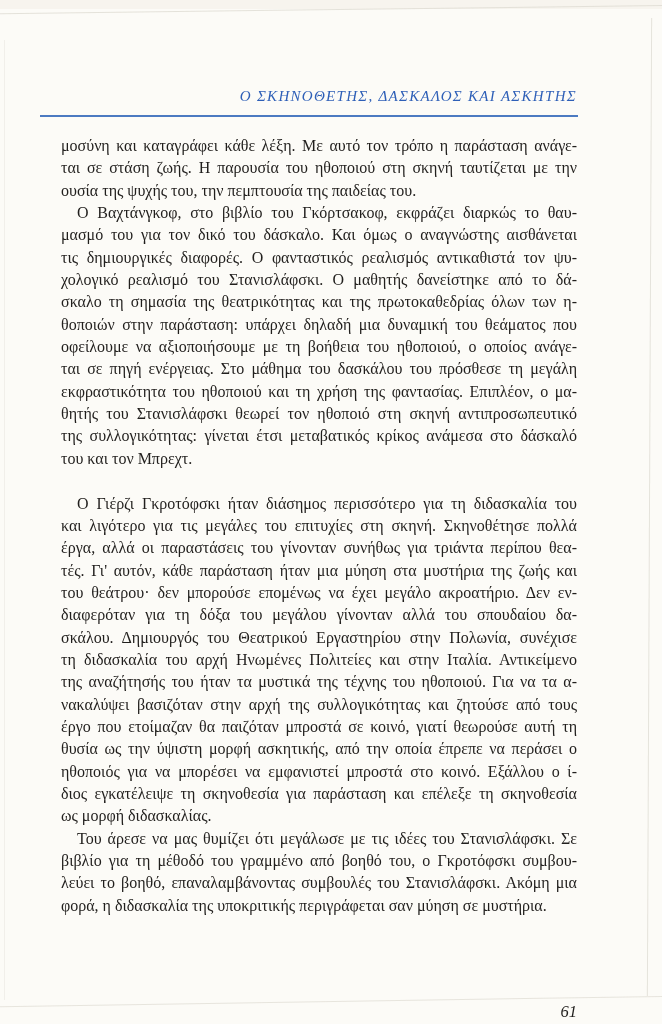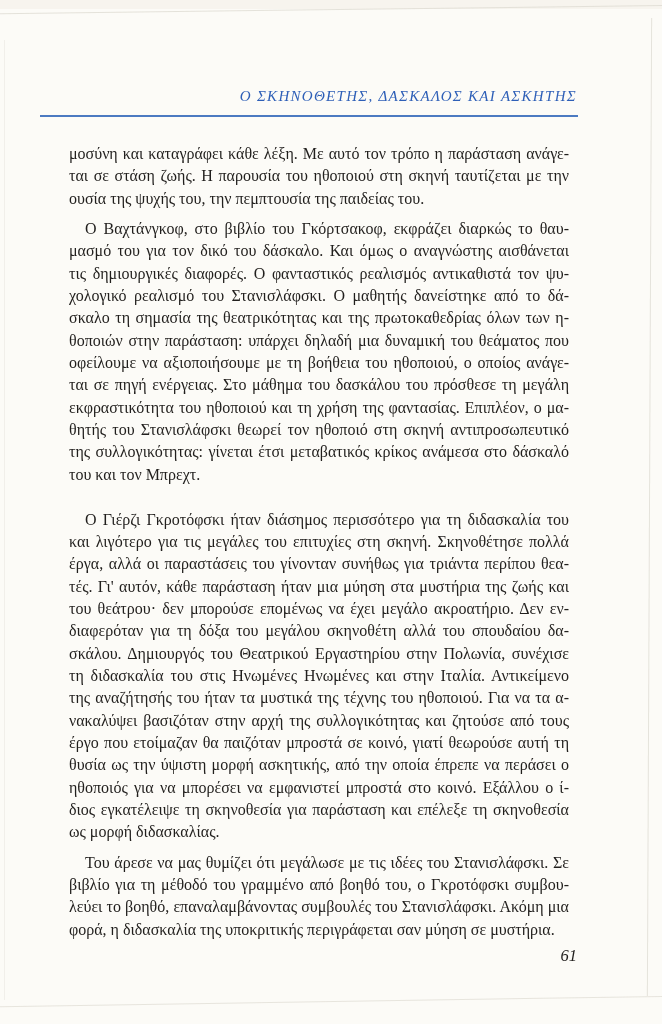--- a/index.html
+++ b/index.html
@@ -58,33 +58,33 @@
   
   .body-text {
     position: absolute;
     top: 135px;
     left: 61px;
     width: 516px;
     font-size: 16px;
     line-height: 22.35px;
     color: var(--body-ink, #211f1d);
   }
-  .para { margin: 8px; }
+  .para { margin: 0; }
   .para.space-before { margin-top: 22.35px; }
   .tline {
     text-align: justify;
     text-align-last: justify;
   }
   .tline.last { text-align-last: left; }
   .tline.indent { text-indent: 16px; }
 
   
   .page-number {
     position: absolute;
-    top: 946px;
+    top: 1002px;
     left: 61px;
     width: 516px;
     text-align: right;
     font-style: italic;
     font-size: 16.5px;
     color: var(--body-ink, #211f1d);
   }
 </style>
 </head>
 <body>
@@ -117,23 +117,23 @@
       <div class="tline">θητής του Στανισλάφσκι θεωρεί τον ηθοποιό στη σκηνή αντιπροσωπευτικό</div>
       <div class="tline">της συλλογικότητας: γίνεται έτσι μεταβατικός κρίκος ανάμεσα στο δάσκαλό</div>
       <div class="tline last">του και τον Μπρεχτ.</div>
     </div>
     <div class="para space-before">
       <div class="tline indent">Ο Γιέρζι Γκροτόφσκι ήταν διάσημος περισσότερο για τη διδασκαλία του</div>
       <div class="tline">και λιγότερο για τις μεγάλες του επιτυχίες στη σκηνή. Σκηνοθέτησε πολλά</div>
       <div class="tline">έργα, αλλά οι παραστάσεις του γίνονταν συνήθως για τριάντα περίπου θεα-</div>
       <div class="tline">τές. Γι' αυτόν, κάθε παράσταση ήταν μια μύηση στα μυστήρια της ζωής και</div>
       <div class="tline">του θεάτρου· δεν μπορούσε επομένως να έχει μεγάλο ακροατήριο. Δεν εν-</div>
-      <div class="tline">διαφερόταν για τη δόξα του μεγάλου σκηνοθέτη αλλά του σπουδαίου δα-</div>
+      <div class="tline">διαφερόταν για τη δόξα του μεγάλου γίνονταν αλλά του σπουδαίου δα-</div>
       <div class="tline">σκάλου. Δημιουργός του Θεατρικού Εργαστηρίου στην Πολωνία, συνέχισε</div>
-      <div class="tline">τη διδασκαλία του στις Ηνωμένες Ηνωμένες και στην Ιταλία. Αντικείμενο</div>
+      <div class="tline">τη διδασκαλία του αρχή Ηνωμένες Πολιτείες και στην Ιταλία. Αντικείμενο</div>
       <div class="tline">της αναζήτησής του ήταν τα μυστικά της τέχνης του ηθοποιού. Για να τα α-</div>
       <div class="tline">νακαλύψει βασιζόταν στην αρχή της συλλογικότητας και ζητούσε από τους</div>
       <div class="tline">έργο που ετοίμαζαν θα παιζόταν μπροστά σε κοινό, γιατί θεωρούσε αυτή τη</div>
       <div class="tline">θυσία ως την ύψιστη μορφή ασκητικής, από την οποία έπρεπε να περάσει ο</div>
       <div class="tline">ηθοποιός για να μπορέσει να εμφανιστεί μπροστά στο κοινό. Εξάλλου ο ί-</div>
       <div class="tline">διος εγκατέλειψε τη σκηνοθεσία για παράσταση και επέλεξε τη σκηνοθεσία</div>
       <div class="tline last">ως μορφή διδασκαλίας.</div>
     </div>
     <div class="para">
       <div class="tline indent">Του άρεσε να μας θυμίζει ότι μεγάλωσε με τις ιδέες του Στανισλάφσκι. Σε</div>

